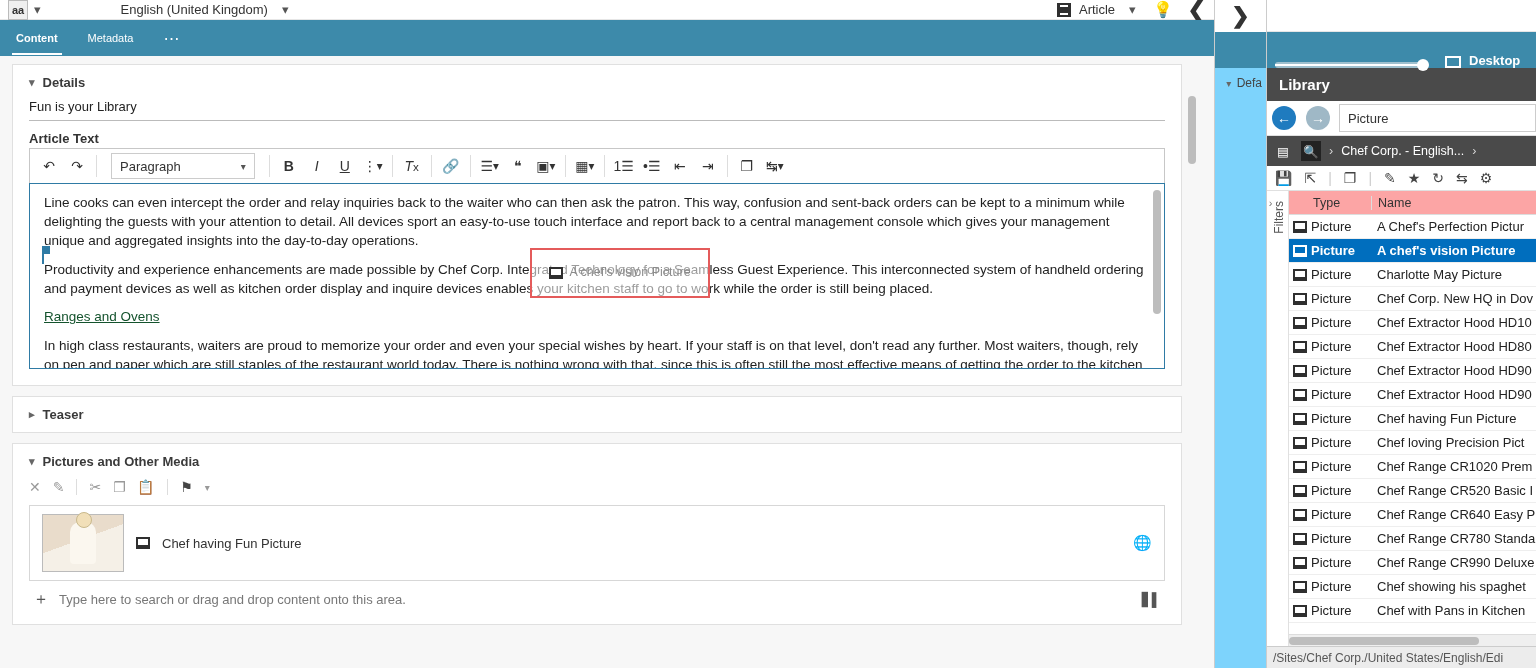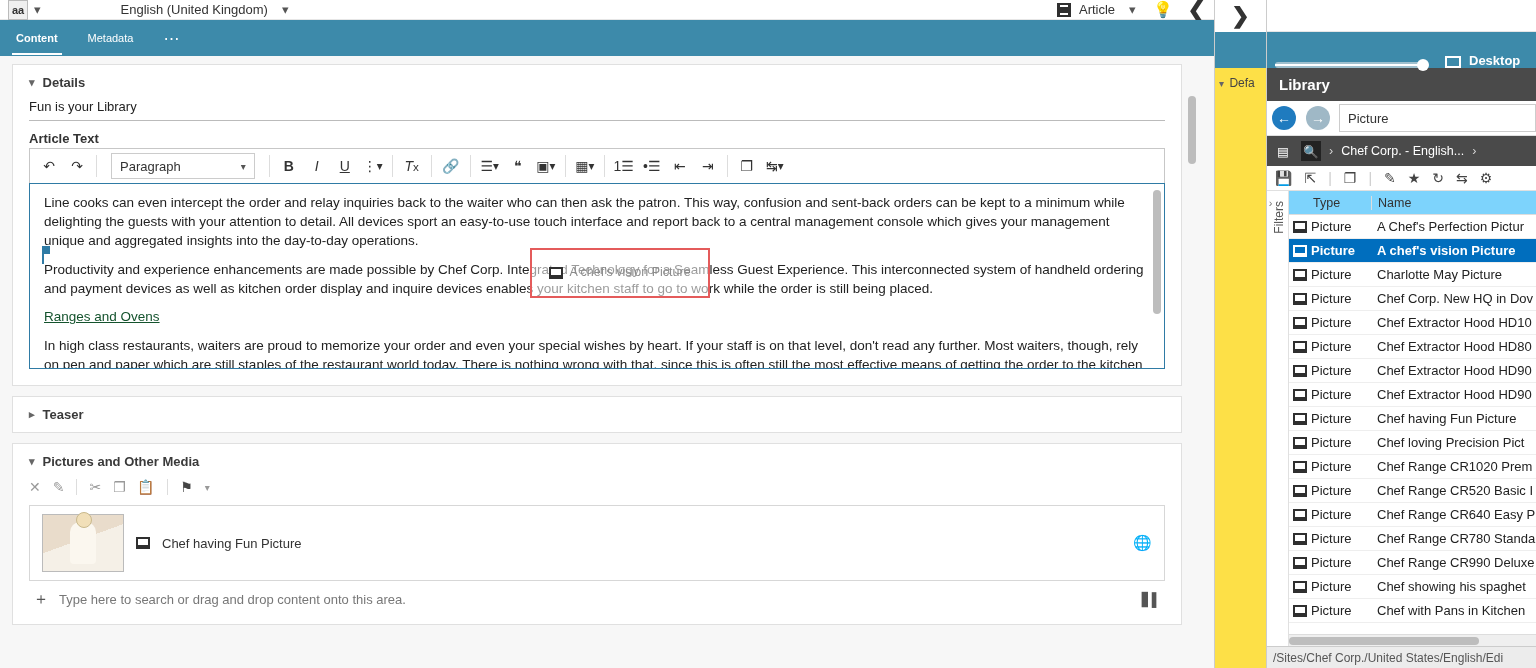--- a/index.html
+++ b/index.html
@@ -67,21 +67,21 @@
   .thumb .person::before { content:""; position:absolute; top:-10px; left:6px; width:14px; height:14px; border-radius:50%; background:#f1dfb8; border:1px solid #c9b98c;}
   .pic-row .globe { margin-left: auto; font-size: 15px; color: #555; }
   .drop-hint { display: flex; align-items: center; gap: 10px; padding: 8px 4px; color: #777; }
   .drop-hint .plus { font-size: 16px; color: #555; }
 
   
   .mid { flex: 0 0 52px; display:flex; flex-direction:column; border-right:1px solid #ccc; background:#fff; }
   .mid .top { height:32px; display:flex; align-items:center; justify-content:center; }
   .mid .big-chev2 { font-size:22px; font-weight:bold; color:#333; }
   .mid .bar { height:36px; background:#3d8aaa; }
-  .mid .body { flex:1; background:#fde047; padding:8px 4px; font-size:12px; color:#444; }
+  .mid .body { flex:1; background:#7dd3fc; padding:8px 4px; font-size:12px; color:#444;text-align:right; }
   .mid .body .caret { font-size:11px; color:#666; margin-right:2px;}
 
   .library { flex: 1; display:flex; flex-direction:column; background:#fff; min-width:0; }
   .lib-top { height:32px; background:#fff; border-bottom:1px solid #e6e6e6; }
   .lib-bar { height:36px; background:#3d8aaa; display:flex; align-items:flex-end; padding:0 8px; }
   .zoom { flex:0 0 150px; height:6px; background:#9fc0ce; border-radius:3px; position:relative; margin-right:12px; }
   .zoom::after { content:""; position:absolute; right:-4px; top:-3px; width:12px; height:12px; background:#fff; border-radius:50%; }
   .zoom-full { height:2px; background:#fff; position:absolute; left:0; right:0; top:2px;}
   .lib-bar .dev { width:16px; height:12px; border:2px solid #fff; margin:0 8px; }
   .lib-bar .desk { color:#fff; font-weight:bold; }
@@ -98,21 +98,21 @@
   .lib-crumb .tbtn { width:20px; height:20px; display:inline-flex; align-items:center; justify-content:center; color:#fff; }
   .lib-crumb .chv { color:#d8d8d8; }
   .lib-tools { display:flex; align-items:center; gap:12px; padding:4px 8px; border-bottom:1px solid #e0e0e0; color:#444; font-size:14px; }
 
   .lib-body { flex:1; display:flex; min-height:0; }
   .filters-tab { width:22px; background:#fff; border-right:1px solid #e0e0e0; display:flex; align-items:flex-start; justify-content:center; padding-top:6px; }
   .filters-tab .rot { writing-mode: vertical-rl; transform: rotate(180deg); font-size:12px; color:#555; margin-top:4px;}
   .filters-tab .chv2 { font-size:11px; color:#777; }
 
   .grid { flex:1; overflow:hidden; display:flex; flex-direction:column; min-width:0;}
-  .grid-head { display:flex; background:#7dd3fc; border-bottom:1px solid #ddd; font-size:12.5px; color:#333; height:24px; align-items:center; }
+  .grid-head { display:flex; background:#fca5a5; border-bottom:1px solid #ddd; font-size:12.5px; color:#333; height:24px; align-items:center; }
   .grid-head .c0 { width:22px; }
   .grid-head .c1 { width:60px; padding-left:2px; }
   .grid-head .c2 { flex:1; padding-left:6px; border-left:1px solid #ddd; }
   .rows { flex:1; overflow:hidden; }
   .row { display:flex; align-items:center; height:24px; border-bottom:1px solid #eee; font-size:13px; color:#222; white-space:nowrap; }
   .row .c0 { width:22px; display:flex; align-items:center; justify-content:center; }
   .row .c1 { width:60px; }
   .row .c2 { flex:1; padding-left:6px; overflow:hidden; text-overflow:clip; }
   .row.sel { background:#006ebe; color:#fff; font-weight:bold; }
   .pic-icon-xs { width:14px; height:12px; background:#2f2f2f; position:relative; display:inline-block; }

